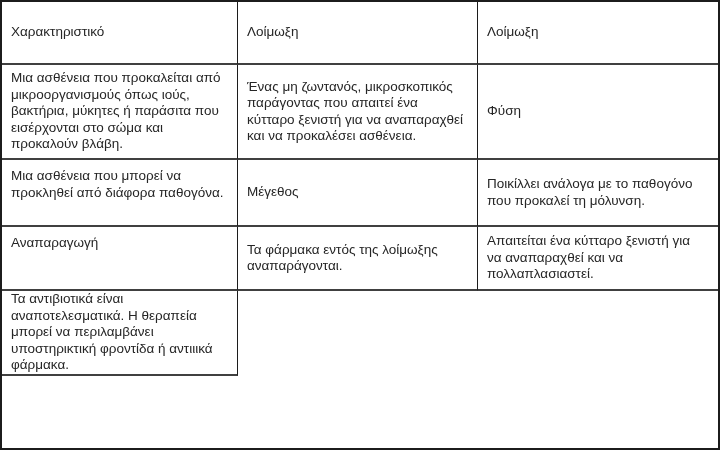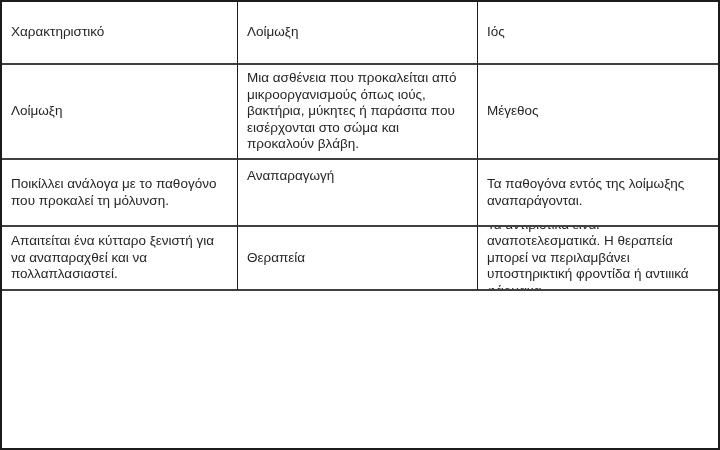--- a/index.html
+++ b/index.html
@@ -53,49 +53,52 @@
 <body>
 
 <div class="comparison-table">
 
   <div class="cell">
     <span>Χαρακτηριστικό</span>
   </div>
   <div class="cell">
     <span>Λοίμωξη</span>
   </div>
-  <div class="cell">
-    <span>Ιός</span>
-  </div>
 
   <div class="cell">
     <span>Λοίμωξη</span>
   </div>
   <div class="cell">
     <span>Μια ασθένεια που προκαλείται από μικροοργανισμούς όπως ιούς, βακτήρια, μύκητες ή παράσιτα που εισέρχονται στο σώμα και προκαλούν βλάβη.</span>
   </div>
+  <div class="cell">
+    <span>Ένας μη ζωντανός, μικροσκοπικός παράγοντας που απαιτεί ένα κύτταρο ξενιστή για να αναπαραχθεί και να προκαλέσει ασθένεια.</span>
+  </div>
 
+  <div class="cell">
+    <span>Φύση</span>
+  </div>
+  <div class="cell top">
+    <span>Μια ασθένεια που μπορεί να προκληθεί από διάφορα παθογόνα.</span>
+  </div>
 
   <div class="cell">
     <span>Μέγεθος</span>
   </div>
   <div class="cell">
     <span>Ποικίλλει ανάλογα με το παθογόνο που προκαλεί τη μόλυνση.</span>
   </div>
 
   <div class="cell top">
     <span>Αναπαραγωγή</span>
   </div>
   <div class="cell">
-    <span>Τα παθογόνα εντός της λοίμωξης αναπαράγονται.</span>
+    <span>Τα φάρμακα εντός της λοίμωξης αναπαράγονται.</span>
   </div>
   <div class="cell">
     <span>Απαιτείται ένα κύτταρο ξενιστή για να αναπαραχθεί και να πολλαπλασιαστεί.</span>
   </div>
 
-  <div class="cell">
-    <span>Θεραπεία</span>
-  </div>
   <div class="cell">
     <span>Τα αντιβιοτικά είναι αναποτελεσματικά. Η θεραπεία μπορεί να περιλαμβάνει υποστηρικτική φροντίδα ή αντιιικά φάρμακα.</span>
   </div>
 
 </div>
 
 </body></html>

